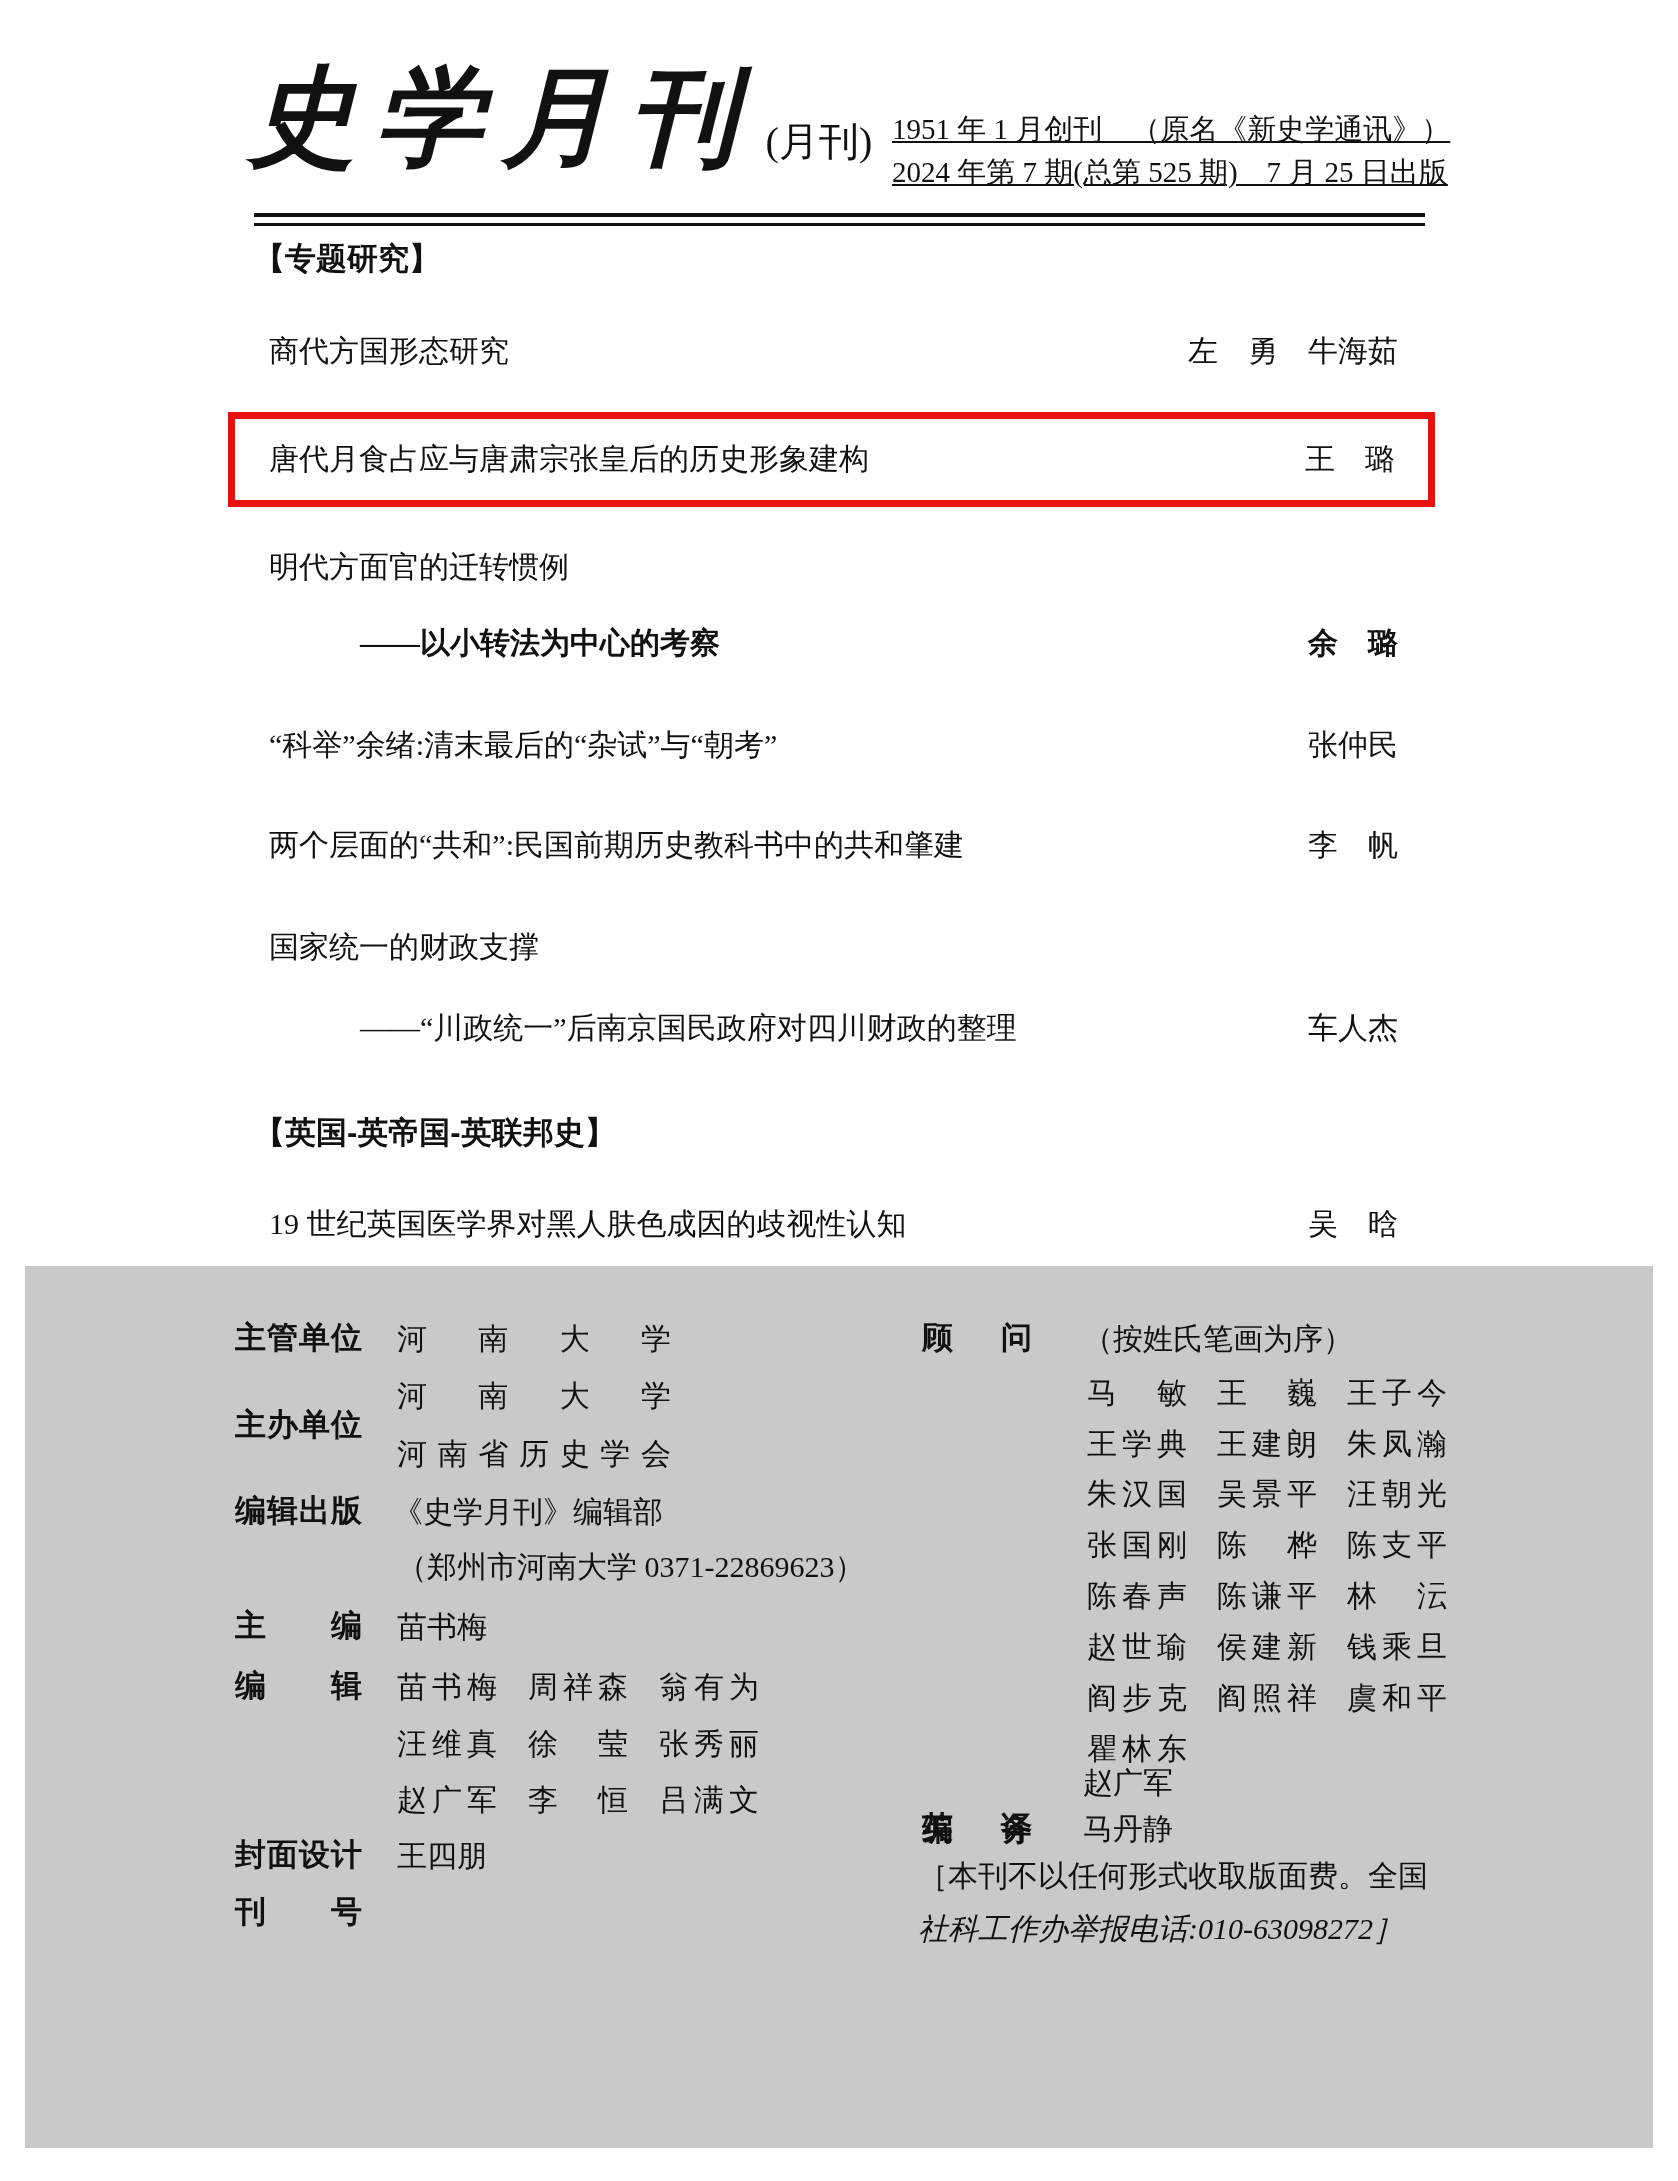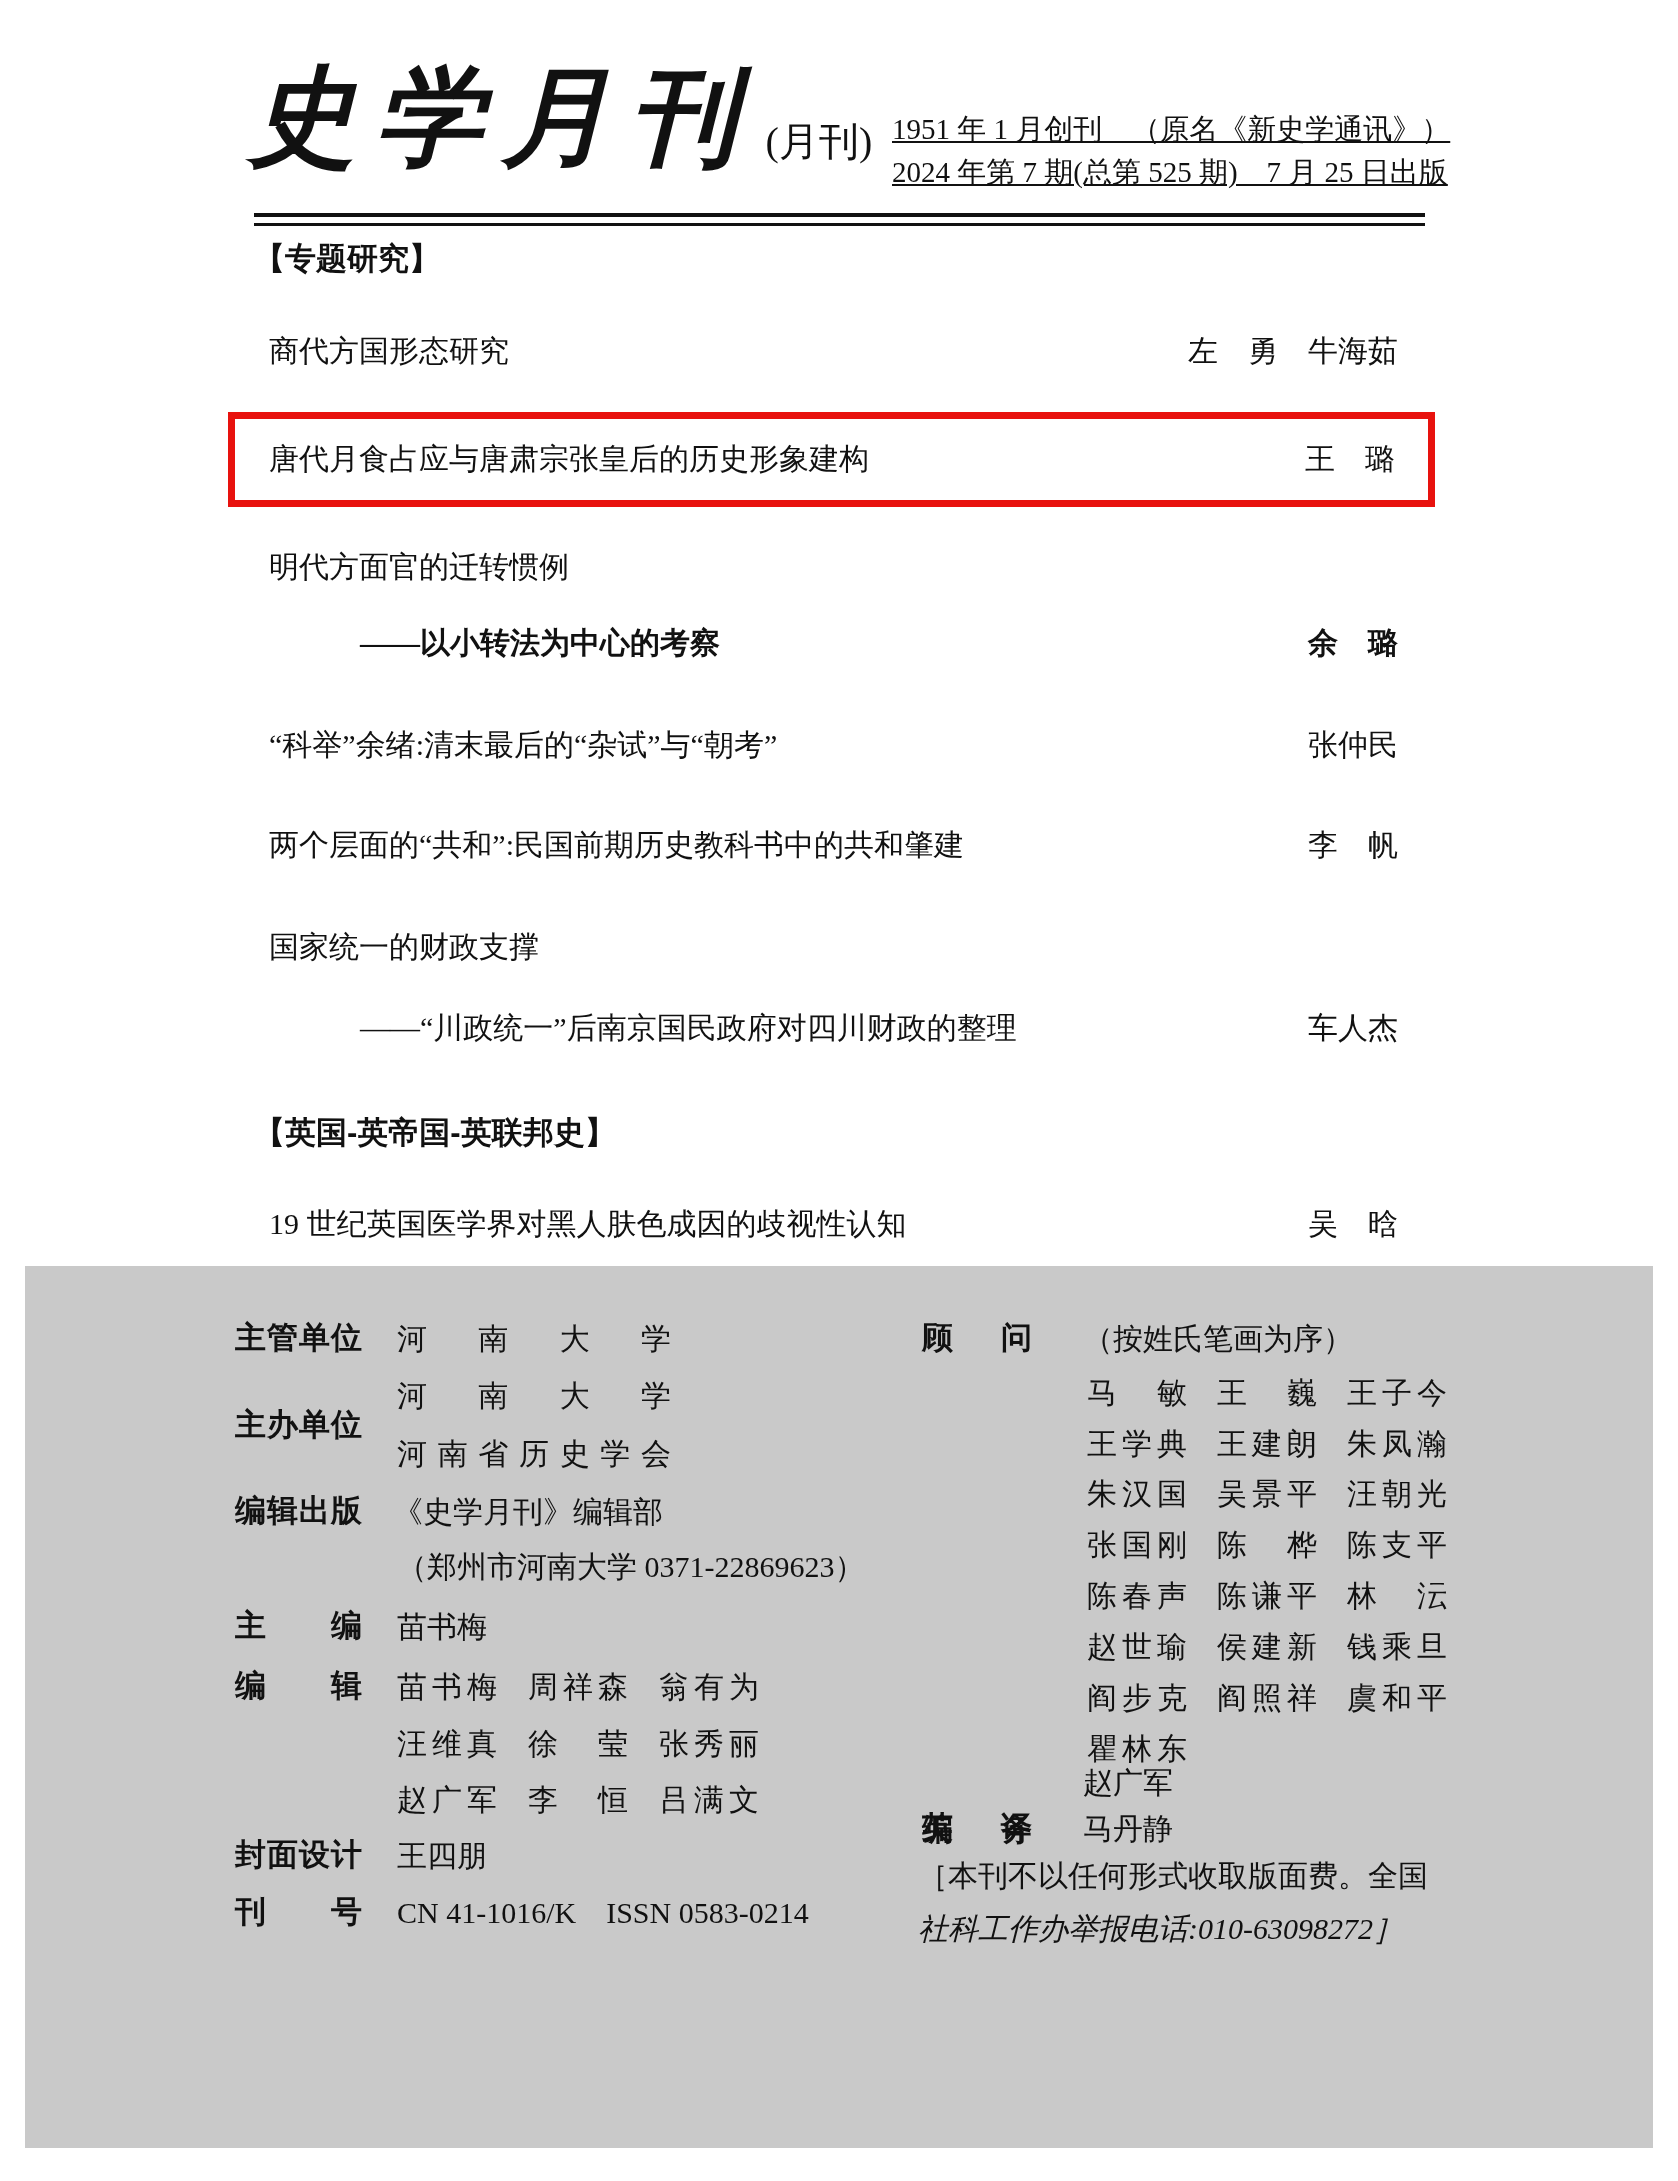--- a/index.html
+++ b/index.html
@@ -132,21 +132,20 @@
     <div class="names3" style="left:372px;top:514px;column-gap:31px;">
       <span class="cell">赵广军</span>
       <span class="cell">李恒</span>
       <span class="cell">吕满文</span>
     </div>
 
     <div class="lab" style="left:210px;top:568px;">封面设计</div>
     <div class="val" style="left:372px;top:570px;">王四朋</div>
 
     <div class="lab" style="left:210px;top:625px;">刊号</div>
-    <div class="val" style="left:372px;top:627px;">CN 41-1016/K　ISSN 0583-0214</div>
 
     <div class="lab-r" style="left:897px;top:51px;">顾问</div>
     <div class="val" style="left:1058px;top:53px;">（按姓氏笔画为序）</div>
 
     <div class="names3" style="left:1062px;top:107px;">
       <span class="cell">马敏</span>
       <span class="cell">王巍</span>
       <span class="cell">王子今</span>
     </div>
     <div class="names3" style="left:1062px;top:158px;">

